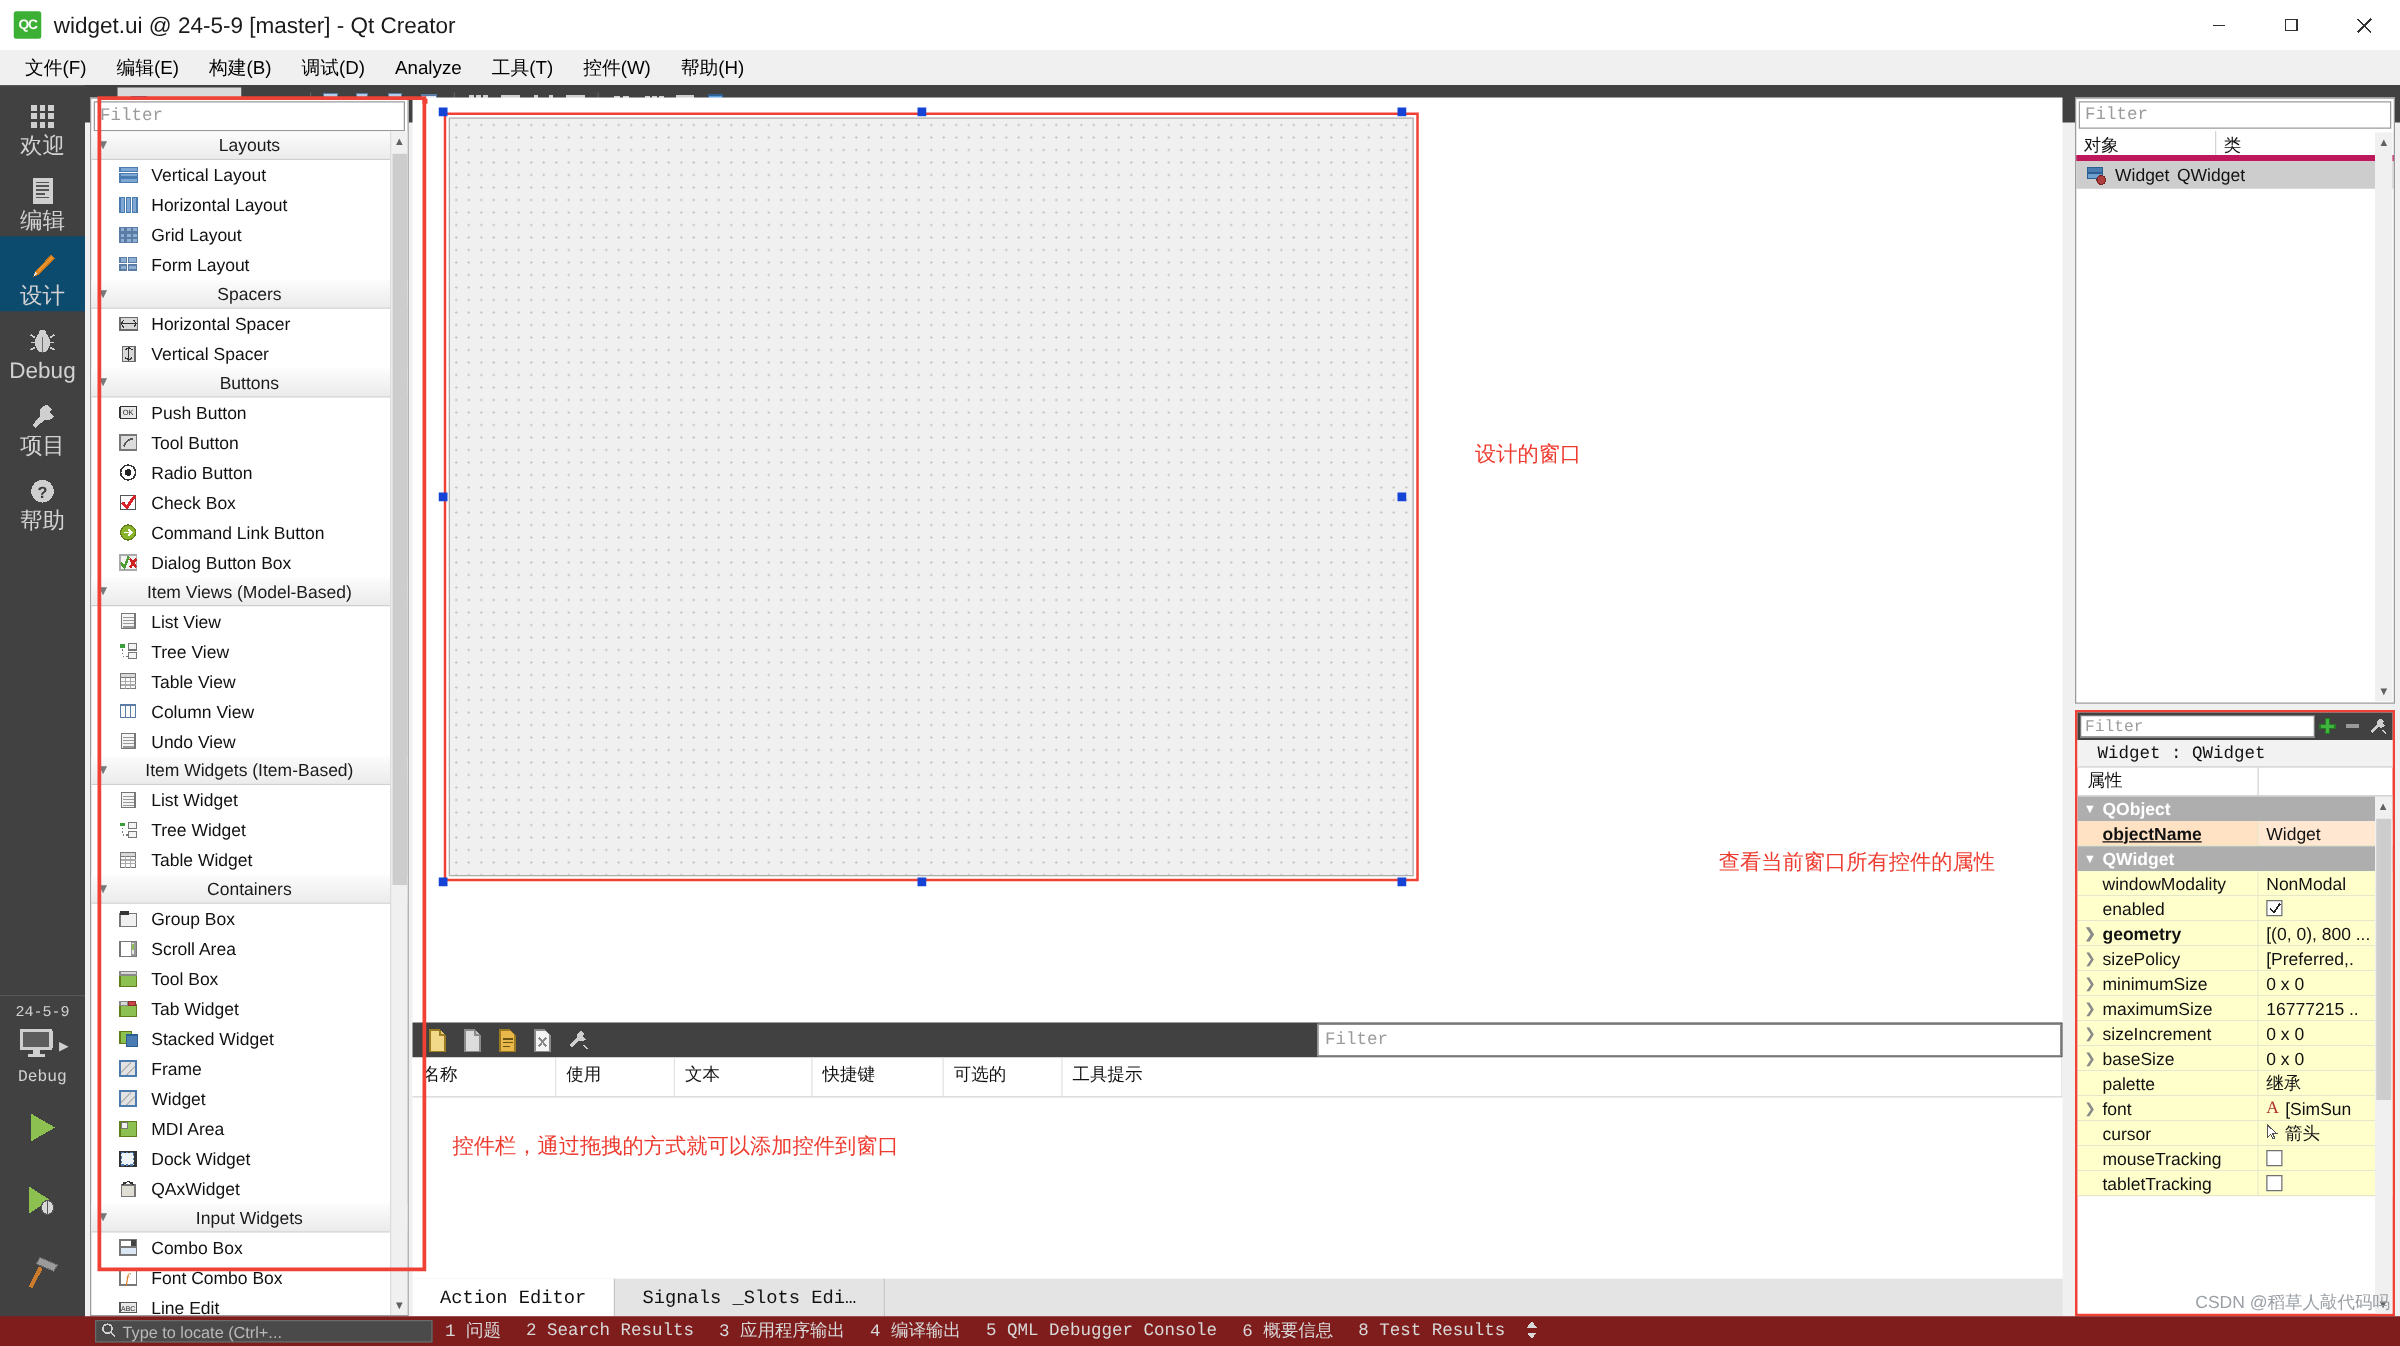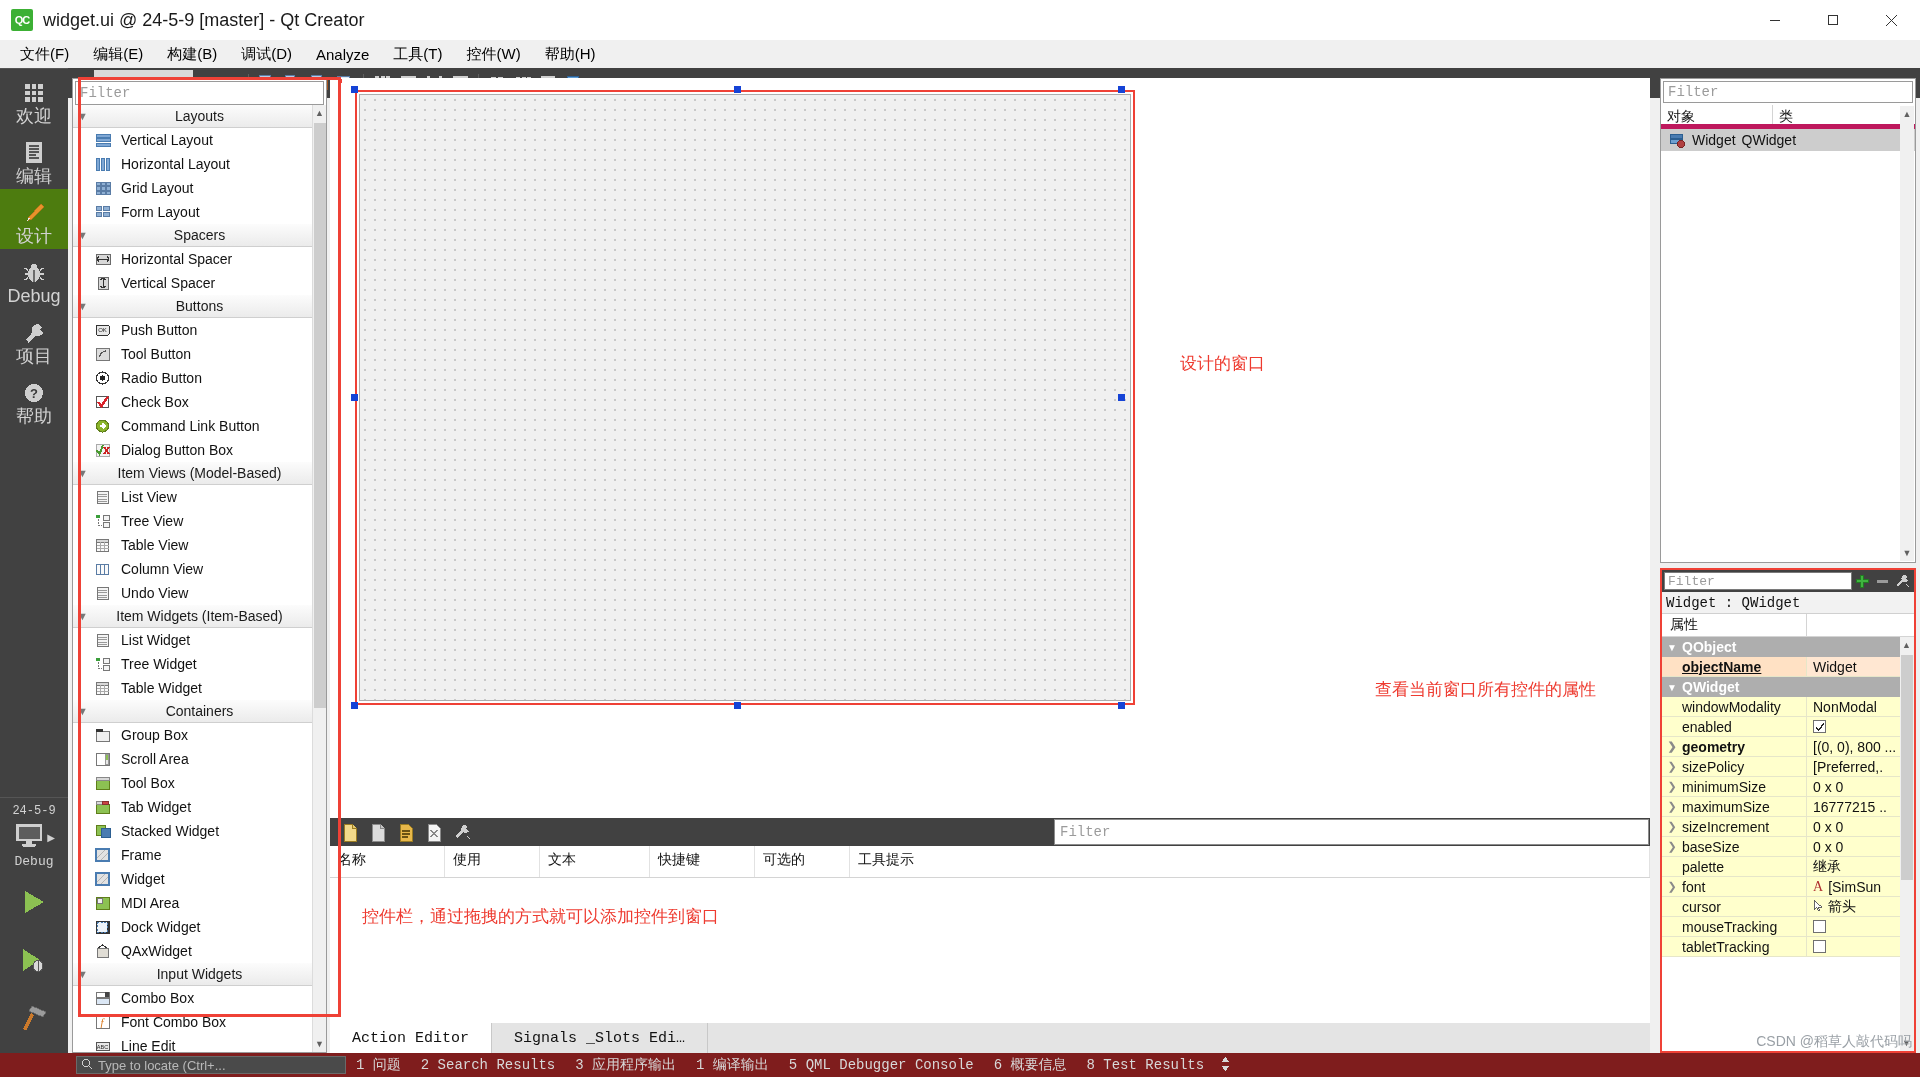--- a/index.html
+++ b/index.html
@@ -56,21 +56,21 @@
     position: absolute; left: 0; top: 68px; width: 68px; height: 1009px;
     background: #414141;
     border-top: 1px solid #555;
   }
   .modeitem {
     width: 68px; height: 60px;
     display: flex; flex-direction: column; align-items: center; justify-content: center;
     color: #d2d2d2; font-size: 13px; cursor: default;
     padding-top: 4px;
   }
-  .modeitem.active { background: #4d7c0f; }
+  .modeitem.active { background: #0c4a6e; }
   .modeitem .mi-ico { height: 26px; display:flex; align-items:center; justify-content:center; margin-bottom: 3px; }
   .modeitem .mi-lab { font-size: 18px; line-height: 14px; }
   .kitselector {
     position: absolute; left: 0; bottom: 208px; width: 68px;
     display: flex; flex-direction: column; align-items: center;
     color: #d2d2d2;
     border-top: 1px solid #555;
     padding-top: 6px;
   }
   .kitselector .kit-ver { font-size: 12px; margin-bottom: 4px; font-family: "Liberation Mono", monospace; }
@@ -179,21 +179,21 @@
     height: 22px; background: #414141; display: flex; align-items: center; padding: 0 2px;
   }
   .pe-filter {
     flex: 1; height: 18px; background: #fff; border: 1px solid #7a7a7a;
     color: #9b9b9b; font-size: 13px; display: flex; align-items: center; padding: 0 3px;
     font-family: "Liberation Mono", monospace;
   }
   .pe-tb-btn { width: 20px; height: 20px; display:flex; align-items:center; justify-content:center; }
   .pe-objline {
     height: 22px; background: #f2f2f2; border-bottom: 1px solid #d0d0d0;
-    display: flex; align-items: center; padding-left: 4px;
+    display: flex; align-items: center; padding-left: 16px;
     font-size: 14px; color: #111; font-family: "Liberation Mono", monospace;
   }
   .pe-head { display:flex; height: 23px; border-bottom: 1px solid #d4d4d4; flex-direction: column; }
   .pe-head div { font-size: 14px; color: #111; padding: 2px 8px; }
   .pe-head .c1 { width: 145px; border-right: 1px solid #d4d4d4; }
   .pe-head .c2 { flex: 1; }
   .pe-body { flex: 1; overflow: hidden; position: relative; }
   .pe-grow { display:flex; height: 20px; align-items:center; background: #aeaeae; }
   .pe-grow .caret { width: 20px; text-align:center; color:#fff; font-size: 10px; }
   .pe-grow span.lbl { font-size: 14px; font-weight: bold; color: #fff; }
@@ -1265,21 +1265,21 @@
         <svg width="12" height="12" viewBox="0 0 12 12">
             <circle cx="5" cy="5" r="3.6" fill="none" stroke="#cfcfcf" stroke-width="1.3"></circle>
             <path d="M7.7 7.7 L11 11" stroke="#cfcfcf" stroke-width="1.4"></path>
           </svg>
       </span>
       <span>Type to locate (Ctrl+...</span>
     </div>
     <div class="sb-item">1 问题</div>
     <div class="sb-item">2 Search Results</div>
     <div class="sb-item">3 应用程序输出</div>
-    <div class="sb-item">1 编译输出</div>
+    <div class="sb-item">4 编译输出</div>
     <div class="sb-item">5 QML Debugger Console</div>
     <div class="sb-item">6 概要信息</div>
     <div class="sb-item">8 Test Results</div>
     <div class="sb-updown">
       <svg width="11" height="16" viewBox="0 0 11 16">
           <path d="M5.5 1 L9.5 6 L1.5 6 Z" fill="#d8d8d8"></path>
           <path d="M5.5 15 L9.5 10 L1.5 10 Z" fill="#d8d8d8"></path>
         </svg>
     </div>
   </div>

